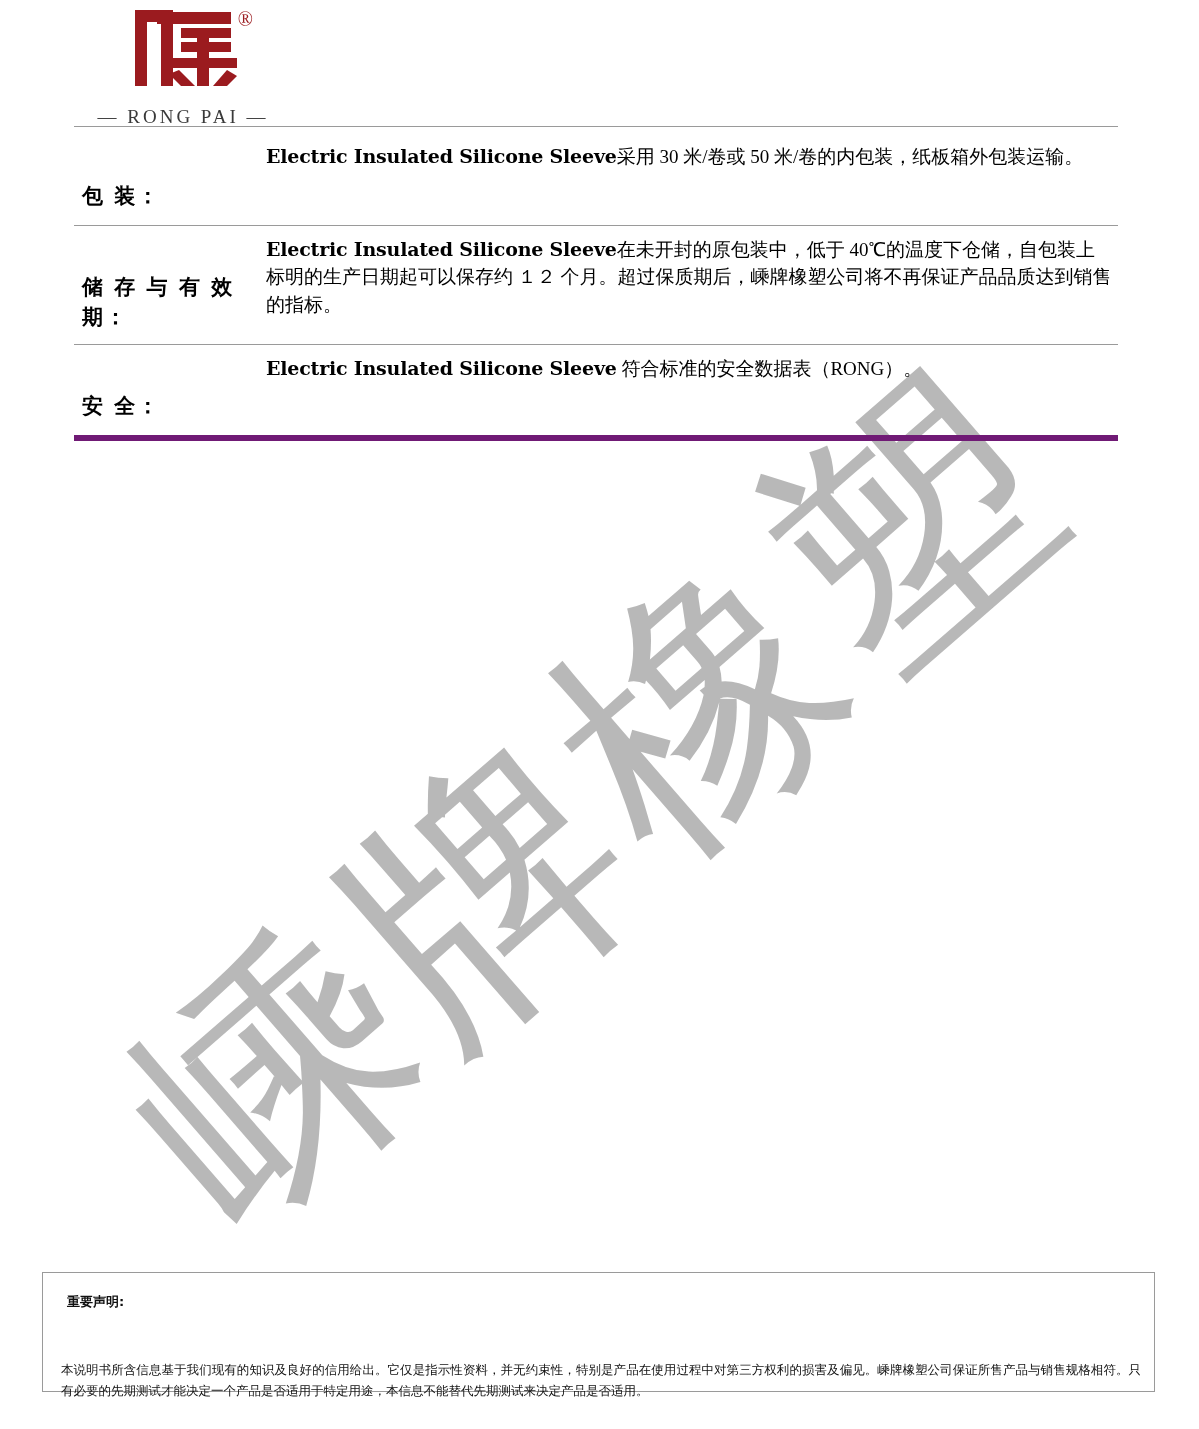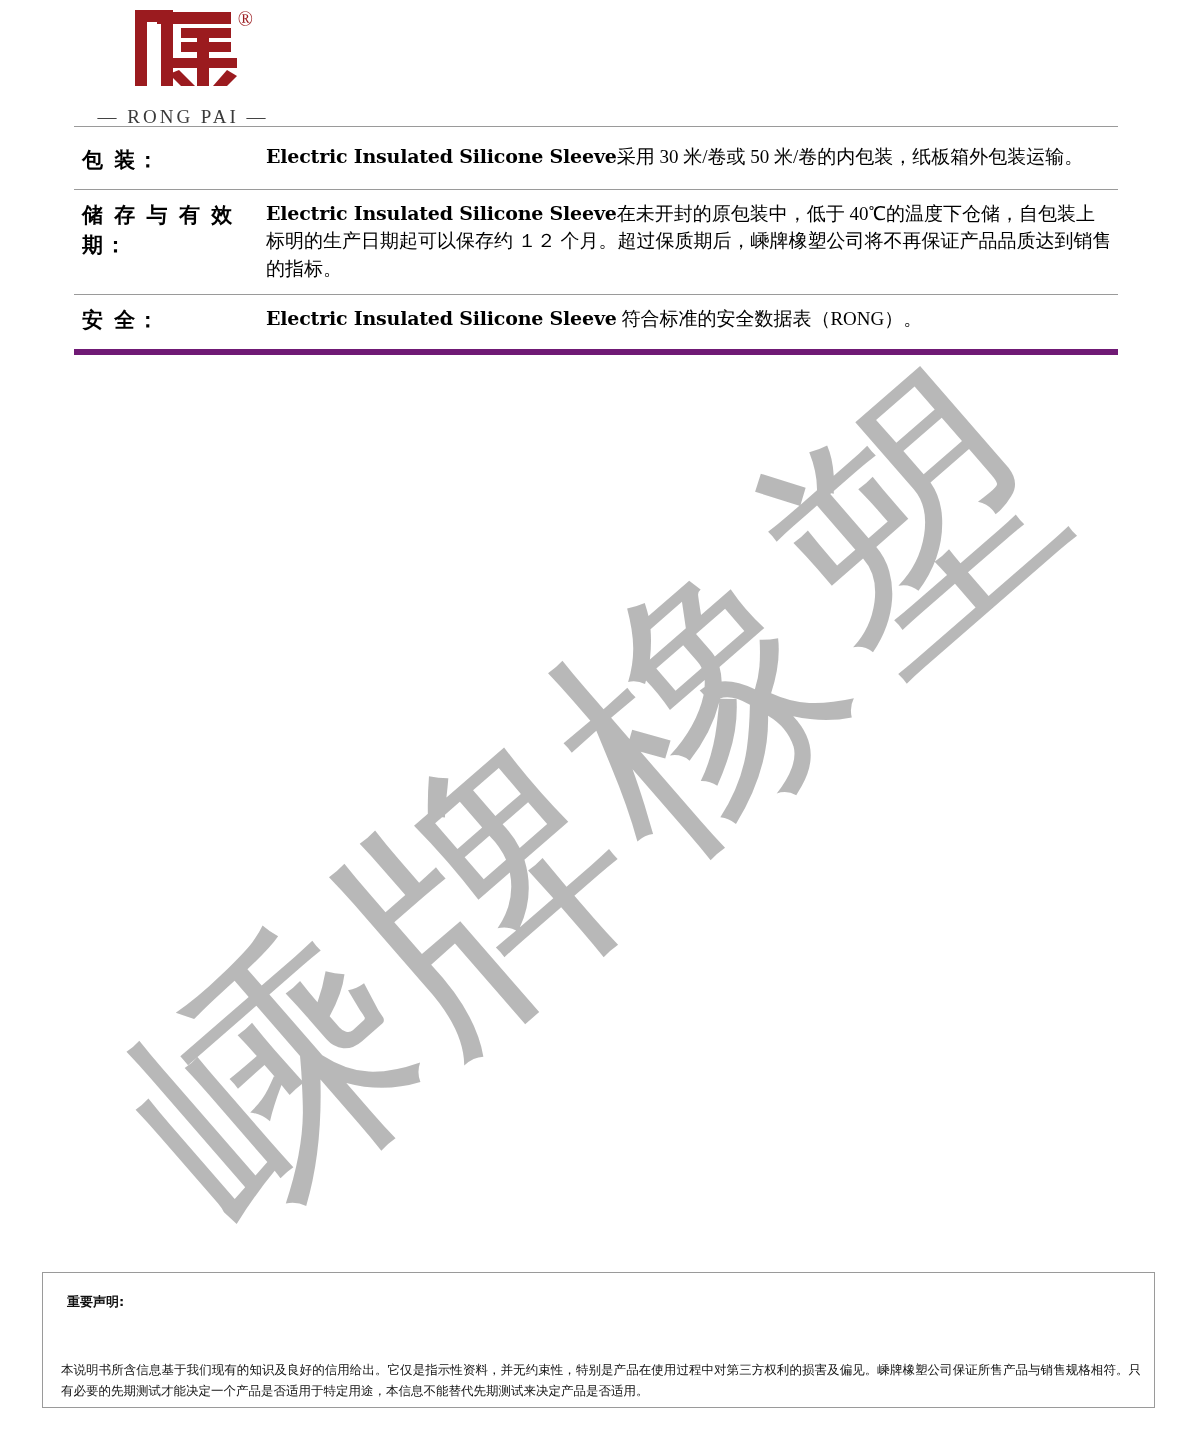--- a/index.html
+++ b/index.html
@@ -113,20 +113,21 @@
     width: 192px;
     flex: 0 0 192px;
     padding-left: 8px;
     box-sizing: border-box;
     font-family: "DejaVu Sans", sans-serif;
     font-weight: bold;
     font-size: 21px;
     line-height: 1.5;
     letter-spacing: 2px;
     color: #000;
+    margin-top: 36px;
   }
   .spec-body {
     flex: 1 1 auto;
     padding-right: 6px;
     font-family: "Liberation Serif", serif;
     font-size: 19px;
     line-height: 1.45;
     color: #000;
   }
   .spec-body .en {
@@ -137,21 +138,21 @@
   .row-pack .spec-label { padding-top: 2px; }
   .row-store .spec-label { line-height: 1.45; }
   .row-safety { border-bottom: 6px solid #701a75; }
 
   
   #disclaimer {
     position: absolute;
     left: 42px;
     top: 1272px;
     width: 1113px;
-    height: 136px;
+    height: 120px;
     border: 1px solid #9a9a9a;
     box-sizing: border-box;
     background: rgba(255,255,255,0.0);
     z-index: 10;
     padding-left: 17px;
   }
   #disclaimer-title {
     position: absolute;
     left: 24px;
     top: 20px;

